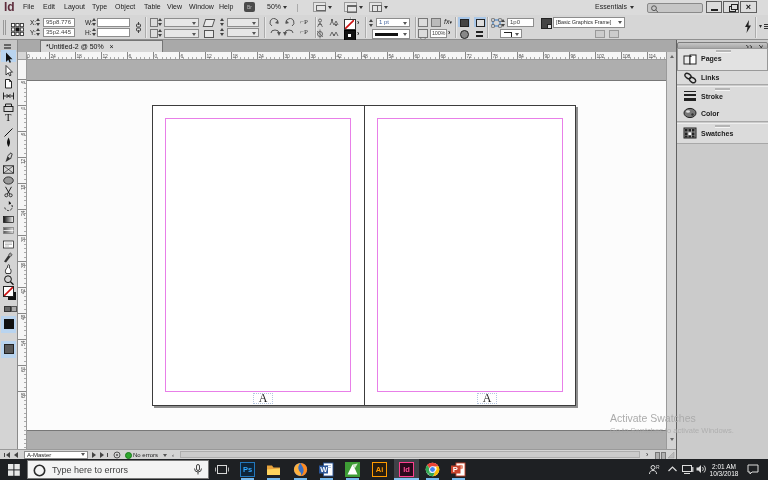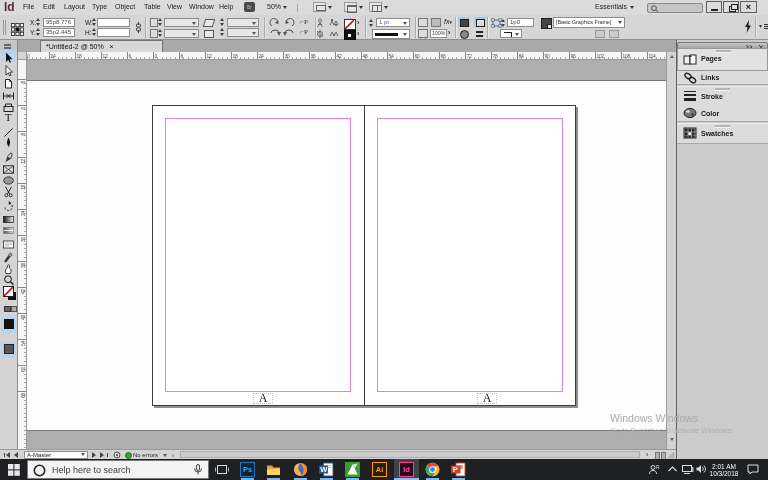--- a/index.html
+++ b/index.html
@@ -779,37 +779,37 @@
         <div style="position:absolute;left:10px;top:1px;width:3.5px;height:4px;background:#aaa;border:.5px solid #555;"></div>
       </div>
       <div style="position:absolute;left:1px;top:264px;width:15px;height:17px;background:#b9d4ef;">
         <div style="position:absolute;left:3px;top:2.5px;width:10px;height:10px;background:#111;"></div>
       </div>
       <div style="position:absolute;left:1px;top:289px;width:15px;height:17px;background:#b9d4ef;">
         <div style="position:absolute;left:3px;top:2.5px;width:10px;height:10px;background:#585858;border:1px solid #222;box-sizing:border-box;"></div>
       </div>
     </div>
 
-  <div class="abs" style="left:610px;top:412px;font-size:10.5px;color:#ababab;white-space:nowrap;">Windows Windows</div>
+  <div class="abs" style="left:610px;top:412px;font-size:10.5px;color:#ababab;white-space:nowrap;">Activate Swatches</div>
   <div class="abs" style="left:610px;top:426px;font-size:7.5px;color:#a8a8a8;opacity:.8;white-space:nowrap;">Go to Swatches to activate Windows.</div>
 
   <div class="abs" style="left:0;top:459px;width:768px;height:21px;background:#1e2023;" id="taskbar">
     <svg class="abs" style="left:8px;top:5px;" width="12" height="12">
       <g fill="#e8e8e8">
         <rect x="0" y="0" width="5.4" height="5.4"></rect>
           <rect x="6.4" y="0" width="5.4" height="5.4"></rect>
         <rect x="0" y="6.4" width="5.4" height="5.4"></rect>
           <rect x="6.4" y="6.4" width="5.4" height="5.4"></rect>
       </g>
     </svg>
     <div class="abs" style="left:27px;top:1px;width:182px;height:19px;background:#f3f3f3;border:1px solid #777;box-sizing:border-box;">
       <svg class="abs" style="left:5px;top:3px;" width="13" height="13">
           <circle cx="6.5" cy="6.5" r="5.2" fill="none" stroke="#2a2a2a" stroke-width="1.6"></circle>
         </svg>
-      <div class="abs" style="left:24px;top:4px;font-size:9px;color:#3f3f3f;">Help here to search</div>
+      <div class="abs" style="left:24px;top:4px;font-size:9px;color:#3f3f3f;">Type here to errors</div>
       <svg class="abs" style="right:6px;top:3px;" width="8" height="11">
           <rect x="2.5" y="0.5" width="3" height="6" rx="1.5" fill="none" stroke="#444" stroke-width="1"></rect>
           <path d="M0.5 4.5 A3.5 3.5 0 0 0 7.5 4.5 M4 8 L4 10.5" fill="none" stroke="#444" stroke-width="1"></path>
         </svg>
     </div>
     <svg class="abs" style="left:215px;top:5px;" width="14" height="11">
       <rect x="2.5" y="1.5" width="9" height="8" fill="none" stroke="#d8d8d8" stroke-width="1"></rect>
       <path d="M0 3.5 L0 7.5 M14 3.5 L14 7.5" stroke="#d8d8d8" stroke-width="1.6"></path>
     </svg>
   <div style="position:absolute;left:240px;top:3px;width:15px;height:15px;">

